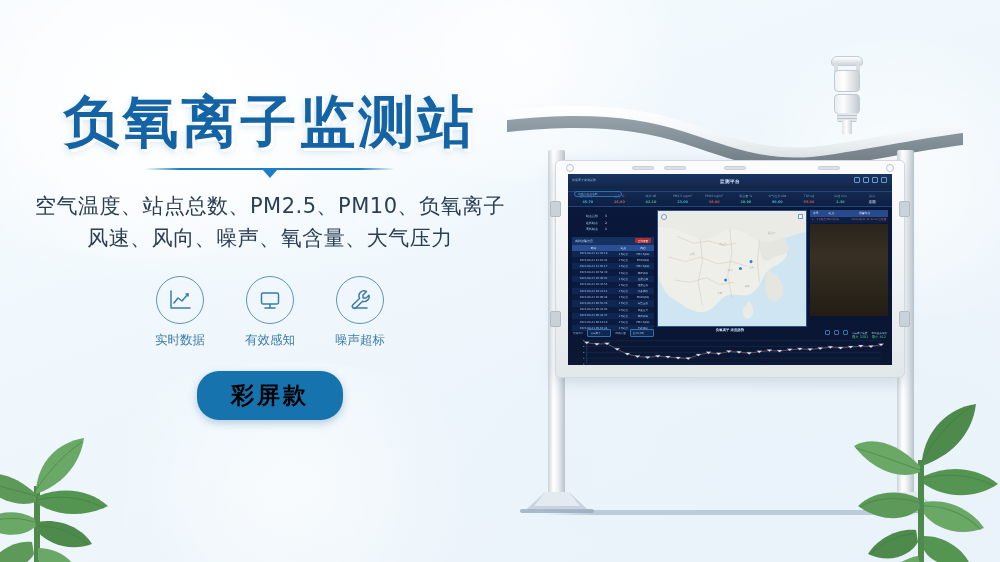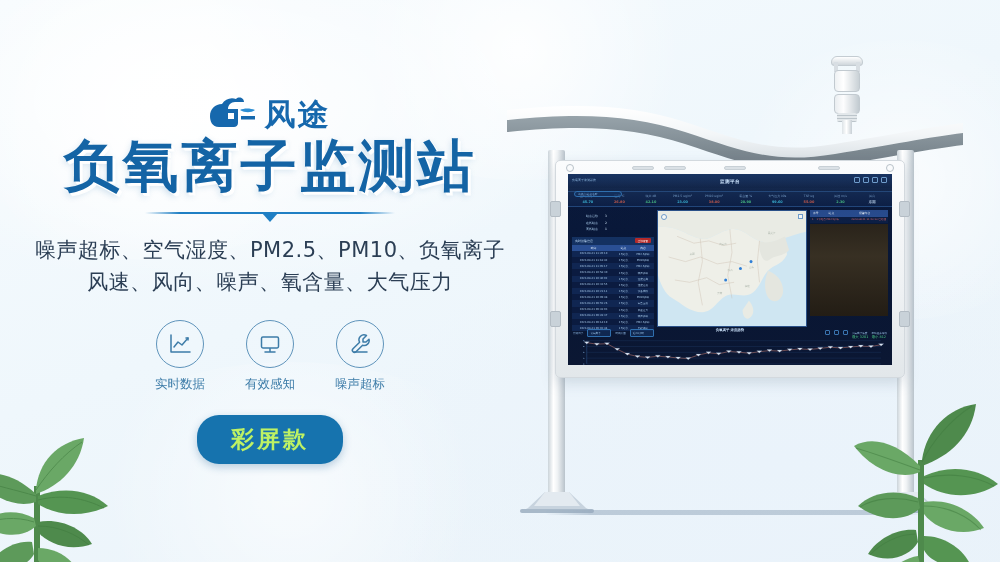--- a/index.html
+++ b/index.html
@@ -88,21 +88,21 @@
     color:#3d7ca8;
   }
   .feature-label {
     margin-top:8px; font-size:12.5px; color:#3d7ca8; white-space:nowrap;
     font-family:Liberation Serif, serif;
   }
 
   
   #cta {
     margin-top:22px;
-    background:#1673ae; color:#bef264;
+    background:#1673ae; color:#000000;
     border:none; border-radius:22px;
     padding:9px 34px; font-size:23px; font-weight:bold; letter-spacing:3px;
     font-family:"DejaVu Sans","Liberation Sans",sans-serif;
     box-shadow:0 3px 9px rgba(18,86,140,.28);
     cursor:pointer;
   }
 
   
   #station { position:absolute; left:505px; top:48px; width:460px; height:470px; }
 
@@ -285,40 +285,30 @@
 
 <div id="stage">
 
   <div class="bg-wisp w1"></div>
   <div class="bg-wisp w2"></div>
   <div class="bg-wisp w3"></div>
   <div class="bg-wisp w4"></div>
 
   <div id="left-panel">
 
-    <div id="brand">
-      <div id="brand-mark">
-        <svg viewBox="0 0 46 34" width="46" height="34">
-          <path d="M9 30 C2 30 0 24 0 19 C0 12 5 7 12 7 C15 2 21 0 26 2 C29 -1 34 1 34 5 L25 5 C21 5 18 8 18 12 L18 22 L24 22 L24 16 L12 16 L12 12 L28 12 L28 26 C28 28.5 26 30 24 30 Z" fill="#1668ad"></path>
-          <path d="M30 13 C34 11 40 11 45 13 C41 16 35 16 30 13 Z" fill="#2e8fd4"></path>
-          <path d="M31 19 L45 19 L45 22.5 L31 22.5 Z" fill="#1668ad"></path>
-        </svg>
-      </div>
-      <div id="brand-name">风途</div>
-    </div>
 
     <h1 id="headline">负氧离子监测站</h1>
 
     <div id="divider">
       <div id="divider-line"></div>
       <div id="divider-caret"></div>
     </div>
 
     <div id="subtitle">
-      <div>噪声超标、空气湿度、PM2.5、PM10、负氧离子</div>
+      <div>空气温度、站点总数、PM2.5、PM10、负氧离子</div>
       <div>风速、风向、噪声、氧含量、大气压力</div>
     </div>
 
     <div id="features">
 
       <div class="feature">
         <div class="feature-circle">
           <svg viewBox="0 0 26 26" width="26" height="26" fill="none" stroke="#3d7ca8" stroke-width="1.5" stroke-linecap="round" stroke-linejoin="round">
             <path d="M4 4 L4 21 L23 21"></path>
             <path d="M7 16 L11 11 L15 14 L21 7"></path>

